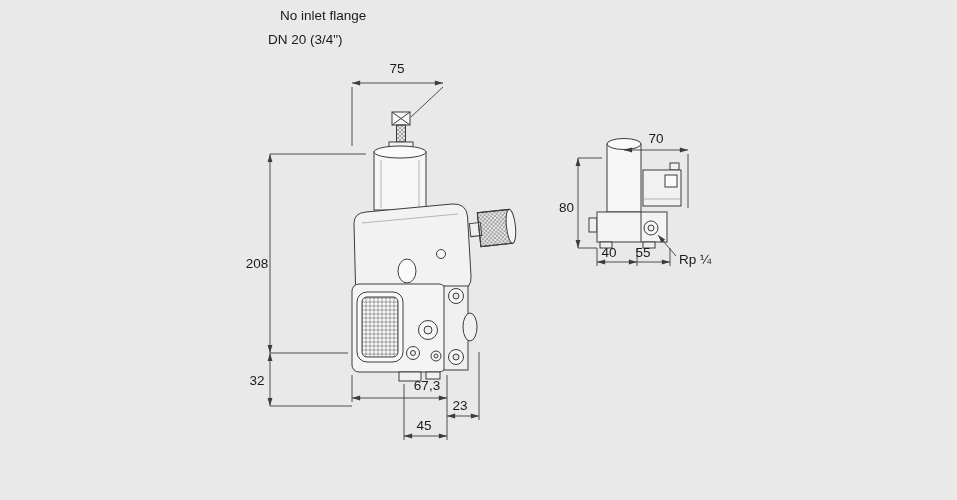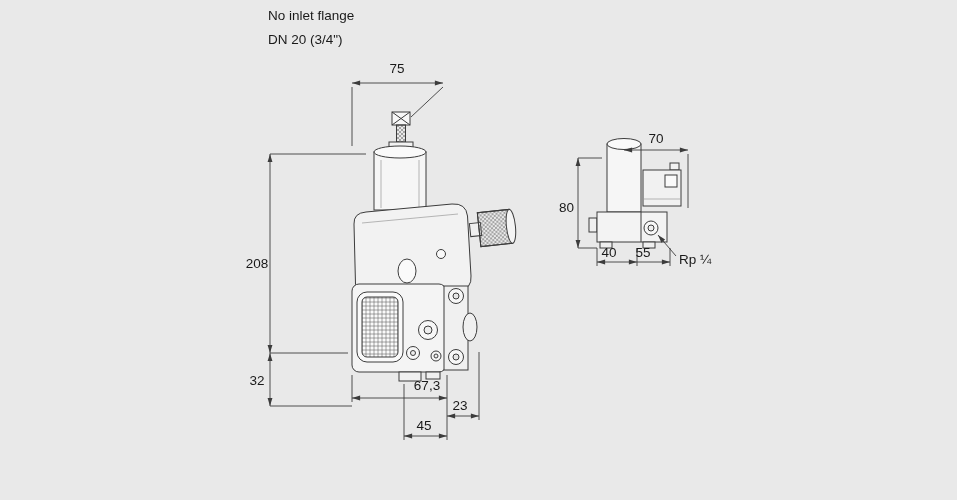--- a/index.html
+++ b/index.html
@@ -12,21 +12,21 @@
     font-family: "Liberation Sans", sans-serif;
     color: #1a1a1a;
   }
   .title-line {
     position: absolute;
     left: 268px;
     font-size: 13.5px;
     line-height: 17px;
     white-space: pre;
   }
-  .title-line.l1 { top: 7px; }
+  .title-line.l1 { top: 7px; margin-left: 12px; }
   .title-line.l2 { top: 31px; }
   svg { position: absolute; left: 0; top: 0; }
   svg text {
     font-family: "Liberation Sans", sans-serif;
     font-size: 13.5px;
     fill: #1a1a1a;
     stroke: none;
   }
 </style>
 </head>

